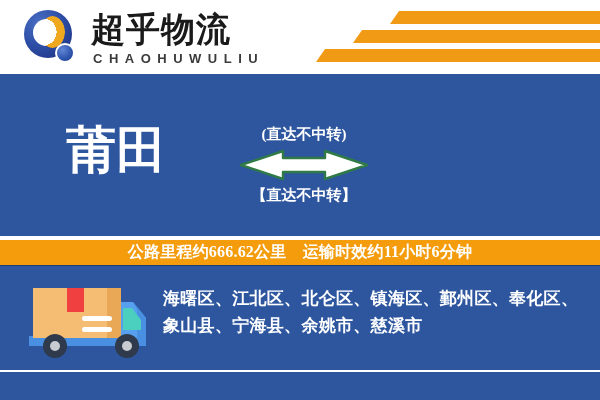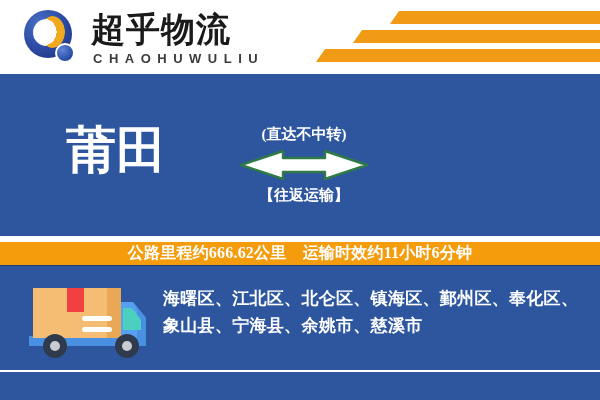--- a/index.html
+++ b/index.html
@@ -177,21 +177,21 @@
   }
 
   
   .info-bar {
     position: absolute;
     left: 0;
     top: 162px;
     width: 600px;
     height: 30px;
     background: #f49c0c;
-    border-top: 6px solid #ffffff;
+    border-top: 4px solid #ffffff;
     border-bottom: 1px solid #1f3e77;
     box-sizing: border-box;
     display: flex;
     align-items: center;
     justify-content: center;
   }
   .info-text {
     font-family: "Liberation Serif", "DejaVu Serif", serif;
     font-weight: bold;
     font-size: 16px;
@@ -285,21 +285,21 @@
 
       <div class="mid">
         <div class="mid-top">(直达不中转)</div>
 
         <div class="arrow-box">
           <svg viewBox="0 0 134 34" width="134" height="34" aria-hidden="true">
             <path d="M 46 3 L 46 10 L 88 10 L 88 3 L 130 17 L 88 31 L 88 24 L 46 24 L 46 31 L 4 17 Z" fill="#ffffff" stroke="#2f7a46" stroke-width="2.4" stroke-linejoin="round"></path>
           </svg>
         </div>
 
-        <div class="mid-bottom">【往返运输】</div>
+        <div class="mid-bottom">【直达不中转】</div>
       </div>
 
 
     </div>
 
     <div class="info-bar">
       <div class="info-text">公路里程约666.62公里　运输时效约11小时6分钟</div>
     </div>
 
     <div class="coverage">

